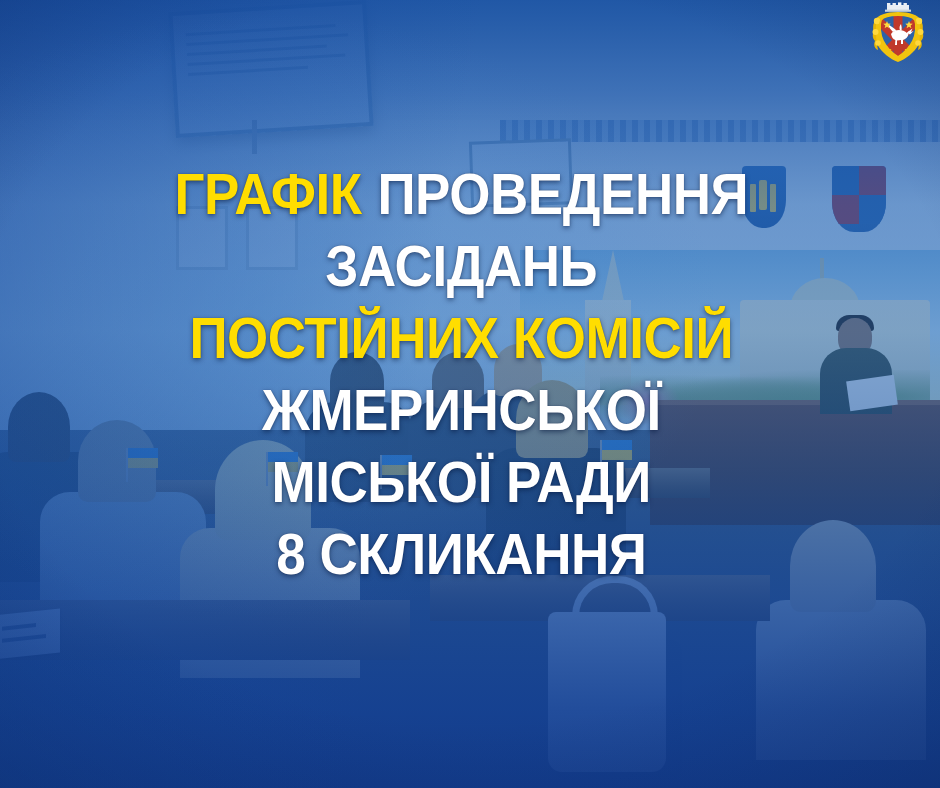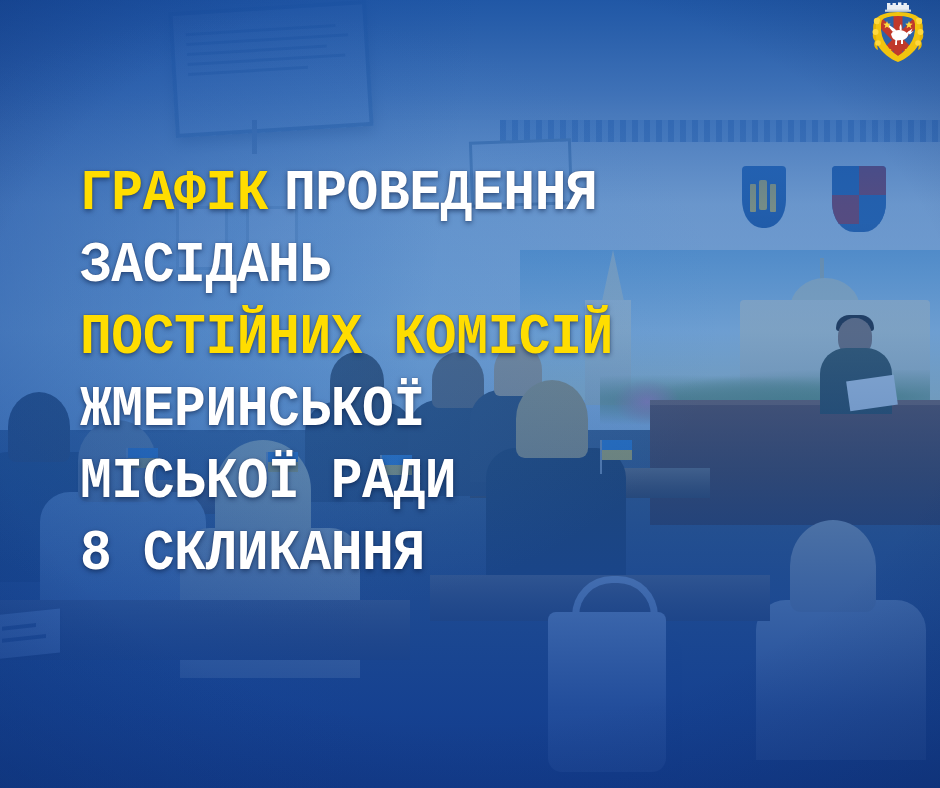--- a/index.html
+++ b/index.html
@@ -6,22 +6,23 @@
   html, body {
     margin: 0;
     padding: 0;
     background: #000;
   }
   #poster {
     position: relative;
     width: 940px;
     height: 788px;
     overflow: hidden;
-    font-family: Liberation Mono, monospace;
+    font-family: Liberation Sans, sans-serif;
     background: #1d4f9e;
+    text-align: center;
   }
 
   
   .photo {
     position: absolute;
     inset: 0;
     overflow: hidden;
   }
   .photo-layer { position: absolute; inset: 0; }
 

